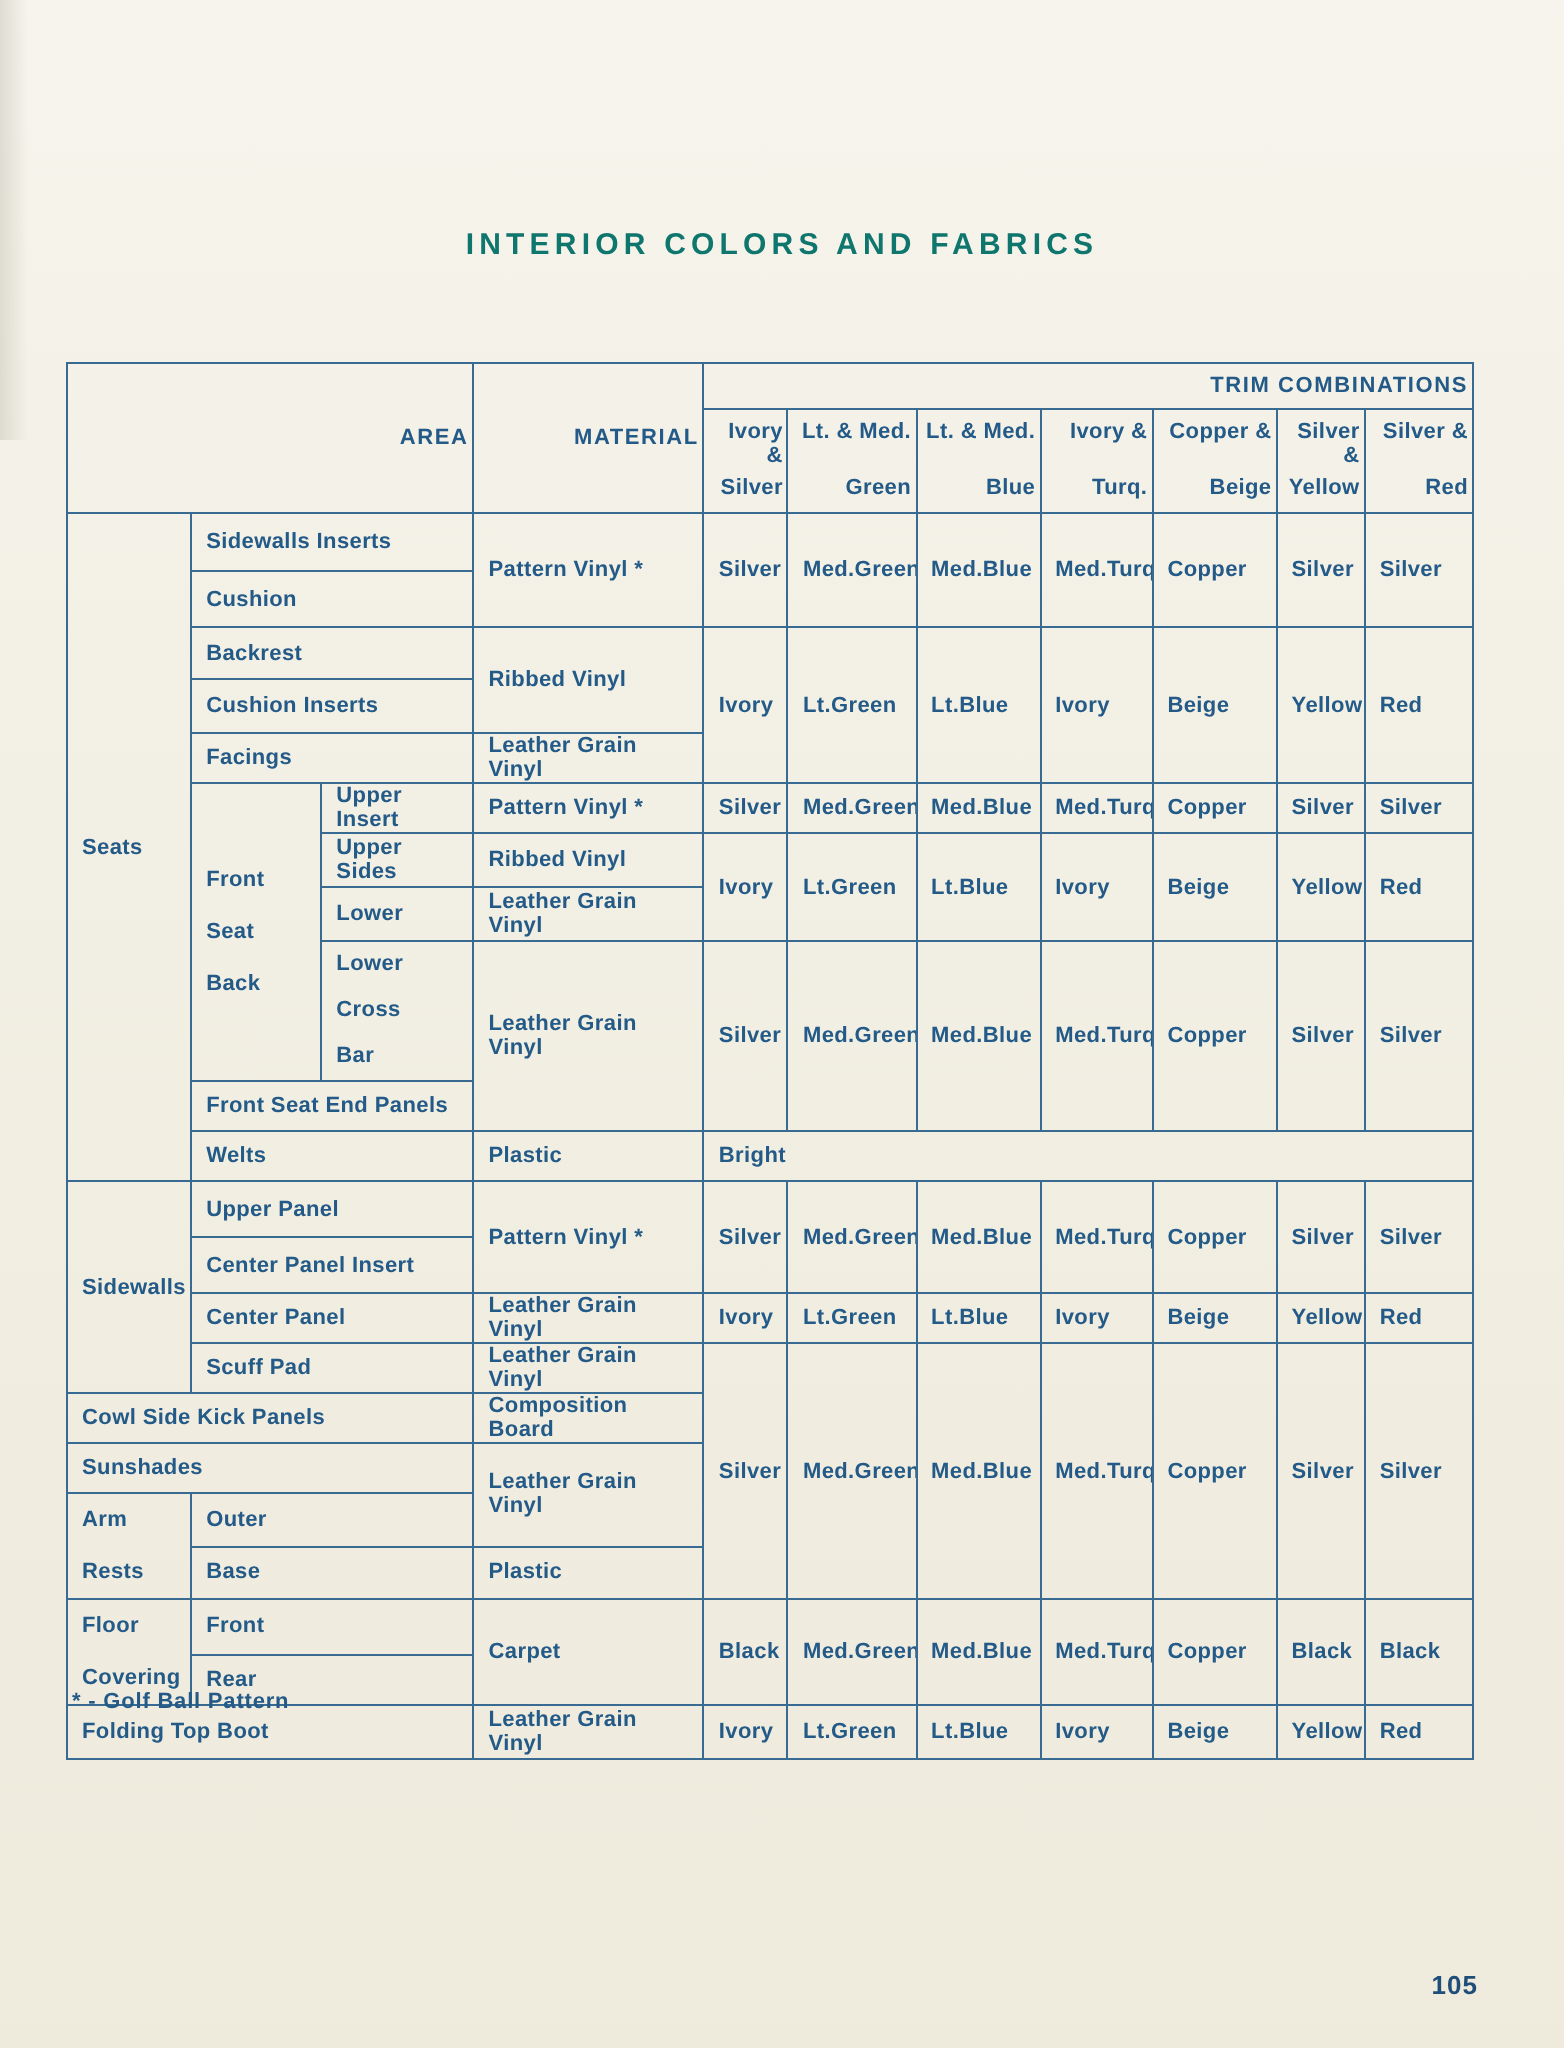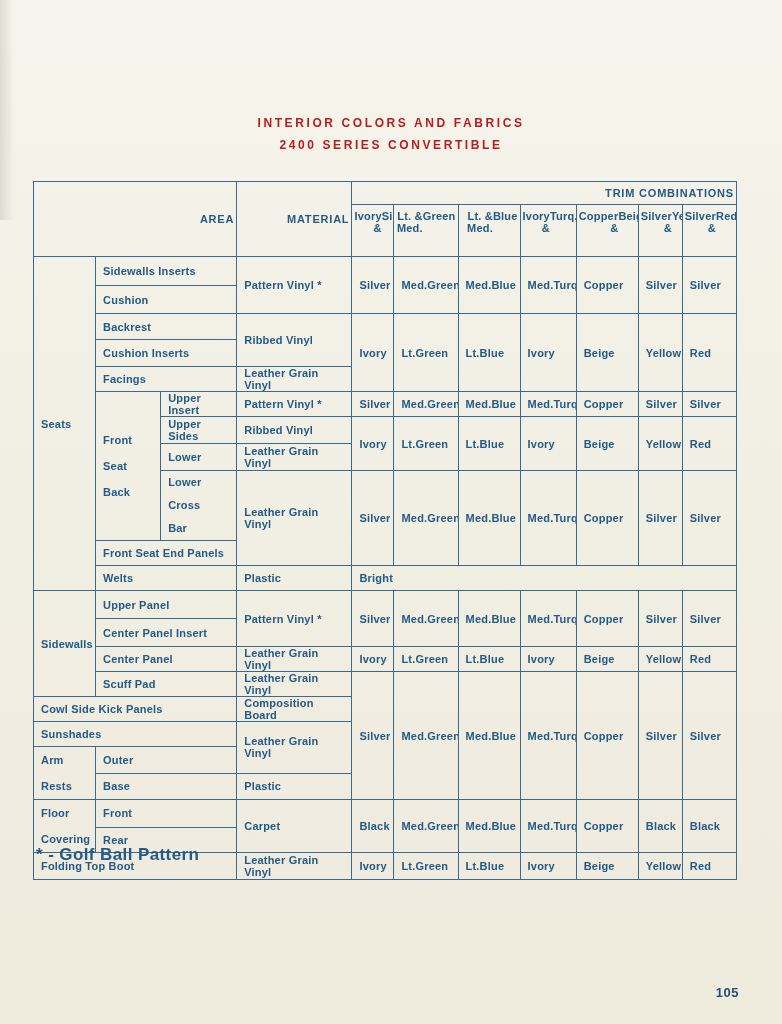--- a/index.html
+++ b/index.html
@@ -5,48 +5,47 @@
   html,body{margin:0;padding:0;}
   body{
     width:782px;height:1024px;position:relative;overflow:hidden;
     background:linear-gradient(180deg,#f6f4ec 0%,#f2efe4 40%,#eeeadc 100%);
     font-family:"Liberation Sans","DejaVu Sans",sans-serif;
     color:#235a87;
   }
   .page-shade{position:absolute;left:0;top:0;width:14px;height:220px;
     background:linear-gradient(90deg,rgba(120,115,95,.18),rgba(120,115,95,0));pointer-events:none;}
   .title-block{position:absolute;top:112px;left:0;width:782px;text-align:center;}
-  .title-line{font-weight:bold;font-size:12px;letter-spacing:2.6px;line-height:22px;color:#b91c1c;}
+  .title-line{font-weight:bold;font-size:15px;letter-spacing:2.6px;line-height:22px;color:#0f766e;}
   table.trim{
     position:absolute;left:33px;top:181px;border-collapse:collapse;table-layout:fixed;
     width:704px;font-size:11px;font-weight:bold;letter-spacing:.2px;color:#235a87;
   }
   table.trim td, table.trim th{
     border:1.5px solid #396a92;padding:0 4px 0 7px;text-align:left;vertical-align:middle;
     overflow:hidden;
   }
   table.trim th{text-align:right;padding:0 2px;}
   .hr1 th{height:22px;font-size:11px;letter-spacing:.8px;}
   .hr2 th{height:51px;vertical-align:middle;}
-  .subhead{display:flex;flex-direction:row;justify-content:space-between;height:40px;padding:2px 0 4px 0;}
+  .subhead{display:flex;flex-direction:column;justify-content:space-between;height:40px;padding:2px 0 4px 0;}
   .vtop{vertical-align:top;padding-top:7px;}
   .twoline{white-space:pre-line;line-height:26px;vertical-align:top;padding-top:3px;}
   .twoline-mid{white-space:pre-line;line-height:23px;vertical-align:middle;}
   .center{text-align:center;}
-  .footnote{position:absolute;left:36px;top:845px;font-size:17px;font-weight:bold;letter-spacing:.4px;color:#235a87;}
+  .footnote{position:absolute;left:36px;top:845px;font-size:11px;font-weight:bold;letter-spacing:.4px;color:#235a87;}
   .pagenum{position:absolute;right:43px;top:985px;font-size:13px;font-weight:bold;color:#1f4e79;letter-spacing:.5px;}
 </style>
 </head>
 <body>
 
 <div class="page-shade"></div>
 
 <div class="title-block">
   <div class="title-line">INTERIOR COLORS AND FABRICS</div>
-  <div class="title-line">2400 SERIES CONVERTIBLE</div>
 </div>
 
 <table class="trim">
   <colgroup>
     <col style="width:62px">
       <col style="width:65px">
       <col style="width:76px">
       <col style="width:115px">
     <col style="width:42px">
       <col style="width:64px">

